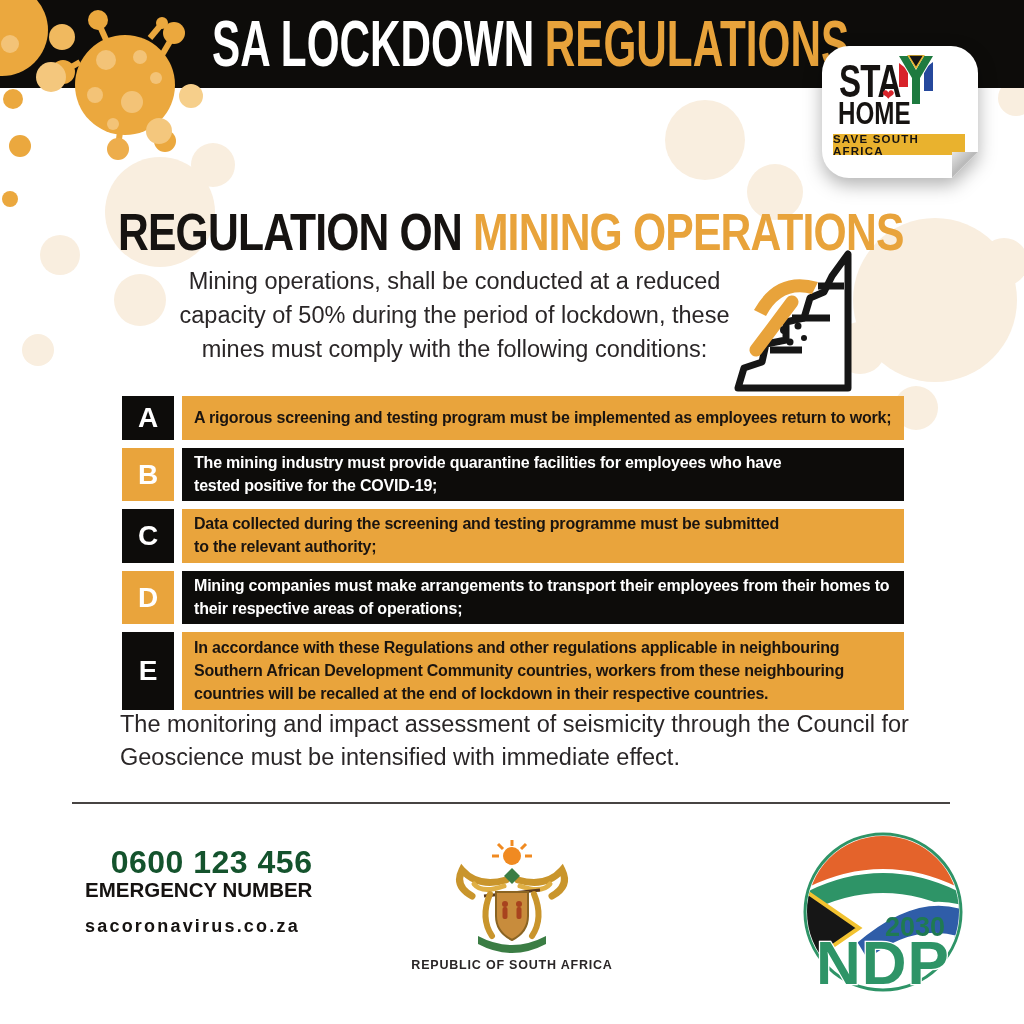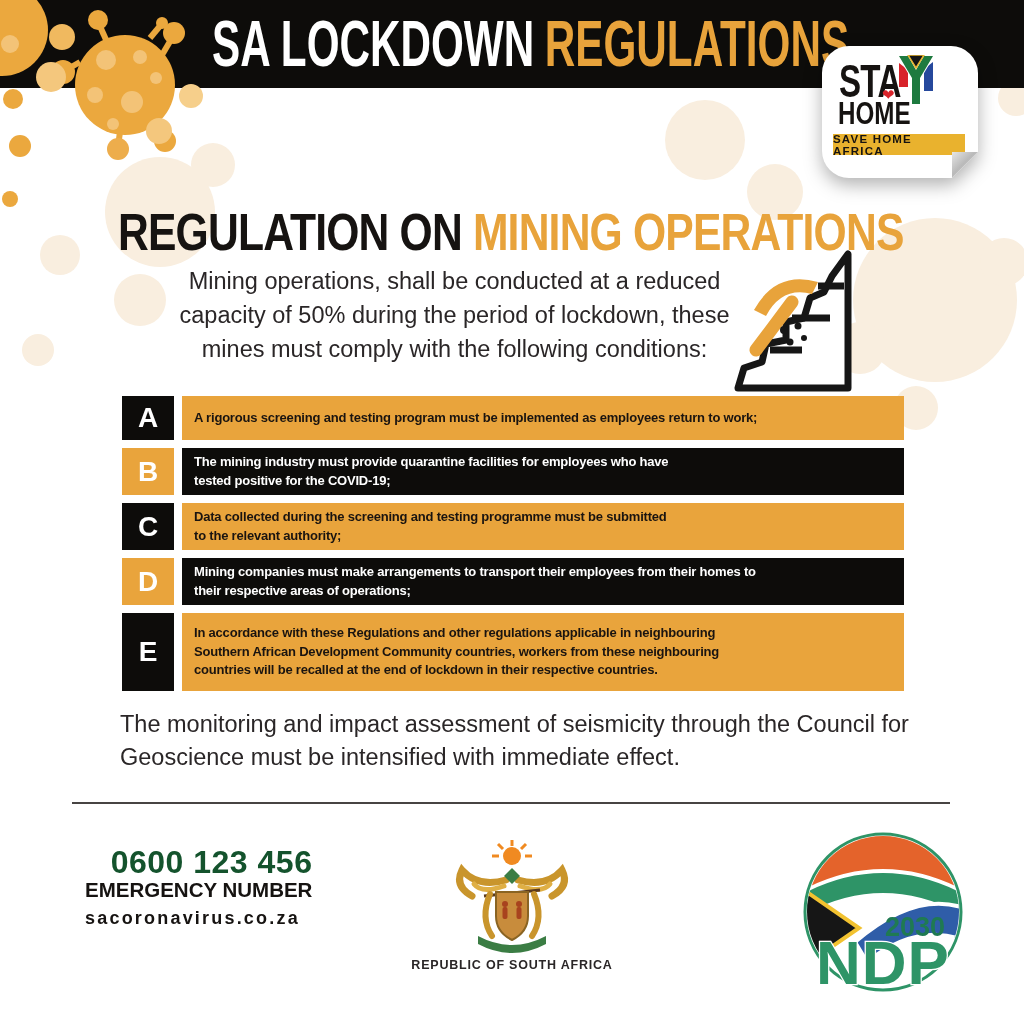--- a/index.html
+++ b/index.html
@@ -50,36 +50,36 @@
   .intro { left:162px; top:264px; width:585px; font-size:23.5px; line-height:1.45;
     color:#2a2627; white-space:pre-line; z-index:2;text-align:center; }
   .mine-icon { left:726px; top:248px; z-index:2; }
 
   
   .rows { left:122px; top:396px; width:782px; z-index:2; }
   .row { display:flex; margin-bottom:8px; }
   .letter { width:52px; display:flex; align-items:center; justify-content:center;
     font-size:28px; font-weight:800; color:#ffffff; flex:none; }
   .bar { flex:1; margin-left:8px; display:flex; align-items:center;
-    font-size:13px; font-weight:bold; line-height:1.42; letter-spacing:-0.2px;
+    font-size:16px; font-weight:bold; line-height:1.42; letter-spacing:-0.2px;
     padding:4px 12px; white-space:pre-line; }
   .bg-black { background:#0d0c0a; }
   .bg-gold  { background:#e9a43c; }
   .txt-dark  { color:#1a1410; }
   .txt-light { color:#ffffff; }
 
   .closing { left:120px; top:708px; width:800px; font-size:23.5px; line-height:1.42;
     color:#2a2627; white-space:pre-line; z-index:2; }
   .divider { left:72px; top:802px; width:878px; height:2px; background:#474443; z-index:2; }
 
   
   .contact { left:85px; top:845px; z-index:2; }
   .contact .lbl { font-size:20.5px; font-weight:800; color:#161311; line-height:1.08; }
   .contact .num { font-size:32px; font-weight:800; color:#14532d; line-height:1.07; letter-spacing:0.5px;text-align:right; }
-  .contact .site { font-size:18px; font-weight:800; color:#161311; letter-spacing:2.2px; margin-top:7px; }
+  .contact .site { font-size:18px; font-weight:800; color:#161311; letter-spacing:2.2px; margin-top:15px; }
   .coat { left:442px; top:838px; z-index:2; }
   .country { left:362px; top:958px; width:300px; text-align:center;
     font-size:12.5px; font-weight:bold; letter-spacing:0.8px; color:#2a2627; z-index:2; }
   .ndp { left:795px; top:830px; z-index:2; }
 </style>
 </head>
 <body>
 
 <svg id="cream-layer" class="abs" viewBox="0 0 1024 1024">
   <g fill="#f9eedf">
@@ -146,21 +146,21 @@
   <div class="note">
     <div class="note-stay">STA</div>
     <svg class="note-flagy" width="36" height="50" viewBox="0 0 36 50">
       <polygon points="1,8 10,15 10,32 1,32" fill="#d8232a"></polygon>
       <polygon points="35,7 26,14 26,36 35,36" fill="#26489c"></polygon>
       <path d="M1,1 L10,1 L18,15 L26,1 L35,1 L22,23 L22,49 L14,49 L14,23 Z" fill="#1e7a3f" stroke="#ffffff" stroke-width="2" paint-order="stroke"></path>
       <polygon points="10,0 26,0 18,13" fill="#141414" stroke="#e9b531" stroke-width="1.5"></polygon>
     </svg>
     <div class="note-heart">❤</div>
     <div class="note-home">HOME</div>
-    <div class="note-bar">SAVE HOME AFRICA</div>
+    <div class="note-bar">SAVE SOUTH AFRICA</div>
   </div>
   <div class="note-fold"></div>
 </div>
 
 <div class="abs heading">
   <span class="b">REGULATION ON</span><span class="b">&nbsp;</span><span class="g">MINING OPERATIONS</span>
 </div>
 
 <div class="abs intro">Mining operations, shall be conducted at a reduced
 capacity of 50% during the period of lockdown, these

